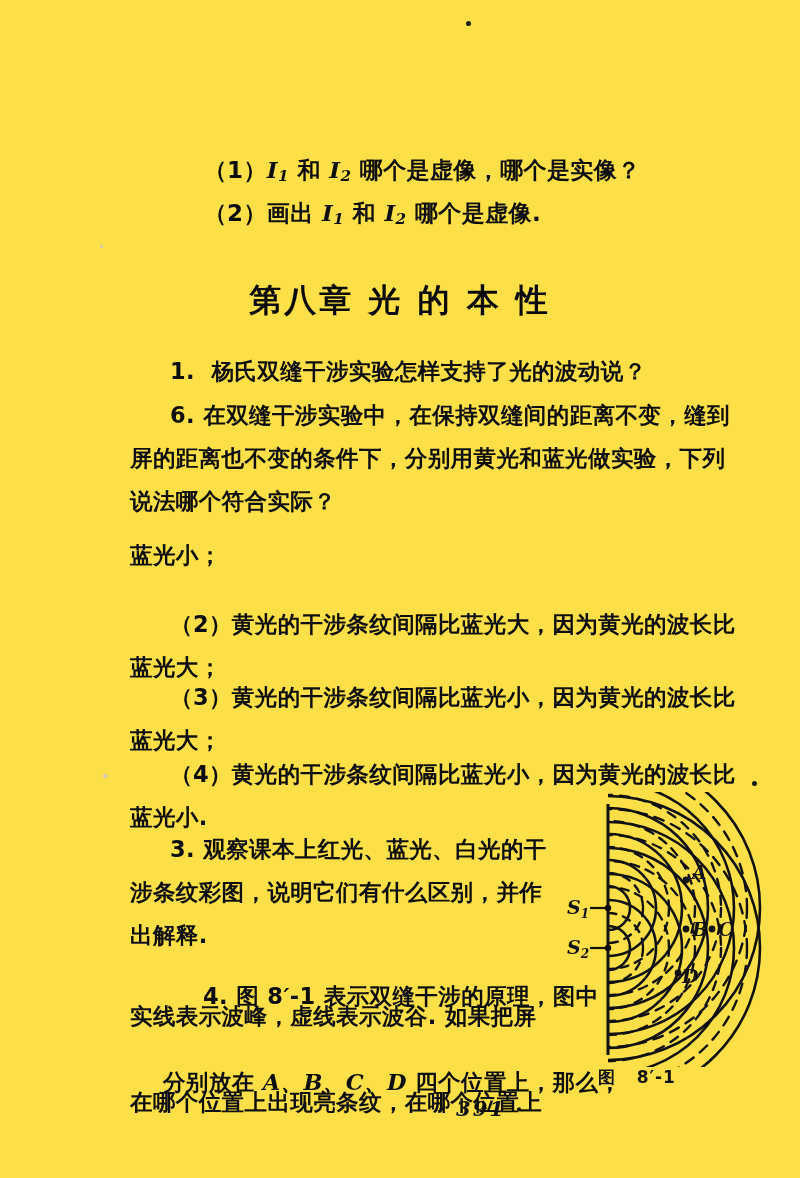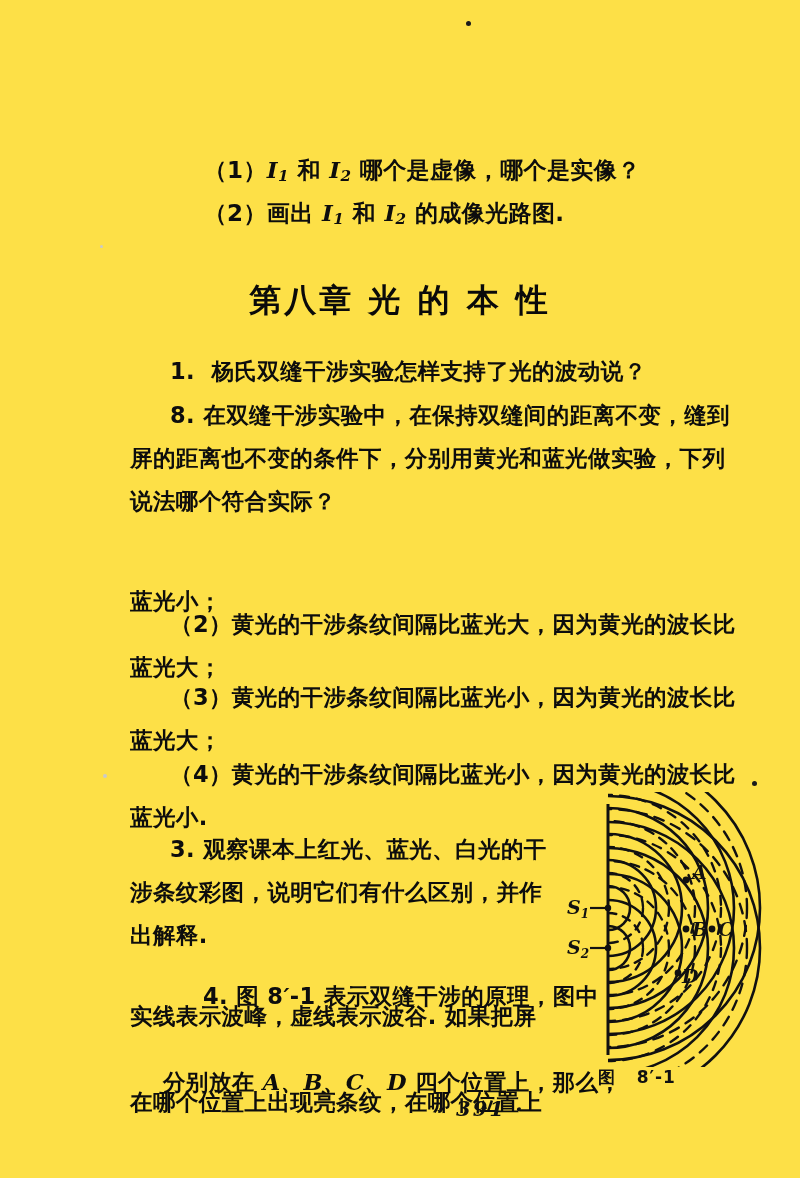--- a/index.html
+++ b/index.html
@@ -124,32 +124,32 @@
   <div class="speck" style="left:466px; top:21px; width:5px; height:5px;"></div>
   <div class="speck" style="left:752px; top:781px; width:5px; height:5px;"></div>
   <div class="speck faint" style="left:103px; top:774px; width:4px; height:4px;"></div>
   <div class="speck faint" style="left:100px; top:245px; width:3px; height:3px;"></div>
 
   <div class="tline q-line" style="left:170px; top:135px;">
     <span>（1）</span><span class="mv">I</span><span class="sub">1</span><span> 和 </span><span class="mv">I</span><span class="sub">2</span><span> 哪个是虚像，哪个是实像？</span>
   </div>
 
   <div class="tline q-line" style="left:170px; top:178px;">
-    <span>（2）画出 </span><span class="mv">I</span><span class="sub">1</span><span> 和 </span><span class="mv">I</span><span class="sub">2</span><span> 的成像光路图.</span>
+    <span>（2）画出 </span><span class="mv">I</span><span class="sub">1</span><span> 和 </span><span class="mv">I</span><span class="sub">2</span><span> 哪个是虚像.</span>
   </div>
 
   <div id="chapter-heading">第八章  光 的 本 性</div>
 
   <div class="tline body-line" style="left:170px; top:360px;">1.  杨氏双缝干涉实验怎样支持了光的波动说？</div>
 
-  <div class="tline body-line" style="left:170px; top:404px;">8. 在双缝干涉实验中，在保持双缝间的距离不变，缝到</div>
+  <div class="tline body-line" style="left:170px; top:404px;">6. 在双缝干涉实验中，在保持双缝间的距离不变，缝到</div>
   <div class="tline body-line" style="left:130px; top:447px;">屏的距离也不变的条件下，分别用黄光和蓝光做实验，下列</div>
   <div class="tline body-line" style="left:130px; top:490px;">说法哪个符合实际？</div>
 
-  <div class="tline body-line" style="left:130px; top:590px;">蓝光小；</div>
+  <div class="tline body-line" style="left:130px; top:544px;">蓝光小；</div>
 
   <div class="tline body-line" style="left:170px; top:613px;">（2）黄光的干涉条纹间隔比蓝光大，因为黄光的波长比</div>
   <div class="tline body-line" style="left:130px; top:656px;">蓝光大；</div>
 
   <div class="tline body-line" style="left:170px; top:686px;">（3）黄光的干涉条纹间隔比蓝光小，因为黄光的波长比</div>
   <div class="tline body-line" style="left:130px; top:729px;">蓝光大；</div>
 
   <div class="tline body-line" style="left:170px; top:763px;">（4）黄光的干涉条纹间隔比蓝光小，因为黄光的波长比</div>
   <div class="tline body-line" style="left:130px; top:806px;">蓝光小.</div>
 

